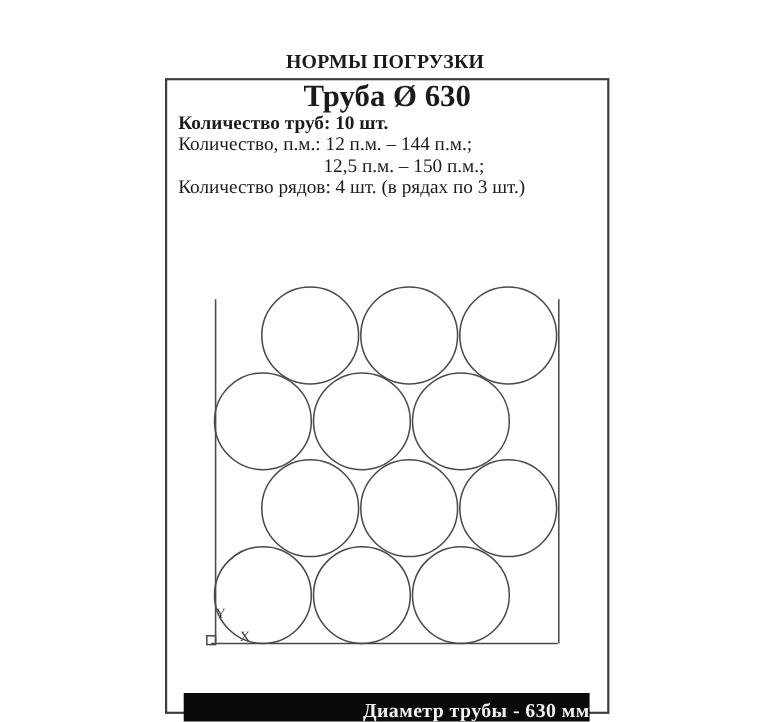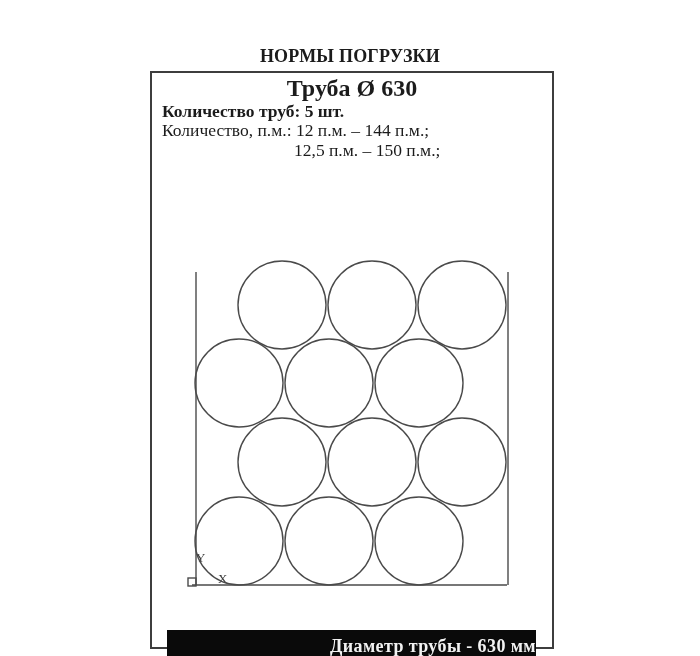--- a/index.html
+++ b/index.html
@@ -11,21 +11,21 @@
   
   .page-header{position:absolute;top:0;left:0;width:700px;text-align:center;margin-top:40px;}
   .page-title{font-size:18px;font-weight:bold;line-height:20px;margin-top:6px;letter-spacing:.2px;}
   .page-subtitle{font-size:17px;font-weight:bold;line-height:19px;margin-top:3px;}
   .page-subtitle div{white-space:nowrap;}
   
   .card{
     position:absolute;left:150px;top:71px;width:404px;height:578px;
     box-sizing:border-box;border:2px solid #3d3d3d;background:#fff;
   }
-  .card-title{font-size:24px;font-weight:bold;text-align:center;line-height:24px;margin-top:3px;}
+  .card-title{font-size:28px;font-weight:bold;text-align:center;line-height:24px;margin-top:3px;}
   .specs{margin-top:2px;padding-left:10px;font-size:17.5px;line-height:19.3px;}
   .spec-line{white-space:nowrap;}
   .bold{font-weight:bold;}
   .indent{padding-left:132px;}
   
   .diagram-svg{position:absolute;left:0;top:0;width:400px;height:574px;}
   .diagram-svg line,.diagram-svg circle,.diagram-svg rect{
     fill:none;stroke:#4a4a4a;stroke-width:1.4;
   }
   .diagram-svg text{fill:#3a3a3a;stroke:none;font-size:13px;font-family:"Liberation Serif",serif;}
@@ -62,19 +62,20 @@
       <circle cx="220" cy="389" r="44"></circle>
       <circle cx="310" cy="389" r="44"></circle>
       <circle cx="87" cy="468" r="44"></circle>
       <circle cx="177" cy="468" r="44"></circle>
       <circle cx="267" cy="468" r="44"></circle>
     </svg>
 
   <div class="card-title">Труба Ø 630</div>
 
   <div class="specs">
-    <div class="spec-line bold">Количество труб: 5 шт.</div>
+    <div class="spec-line bold">Количество труб: 10 шт.</div>
     <div class="spec-line"><span>Количество, п.м.:</span> <span>12 п.м. – 144 п.м.;</span></div>
     <div class="spec-line indent">12,5 п.м. – 150 п.м.;</div>
+    <div class="spec-line">Количество рядов: 4 шт. (в рядах по 3 шт.)</div>
   </div>
 
   <div class="banner">Диаметр трубы - 630 мм</div>
 </div>
 
 </body></html>

